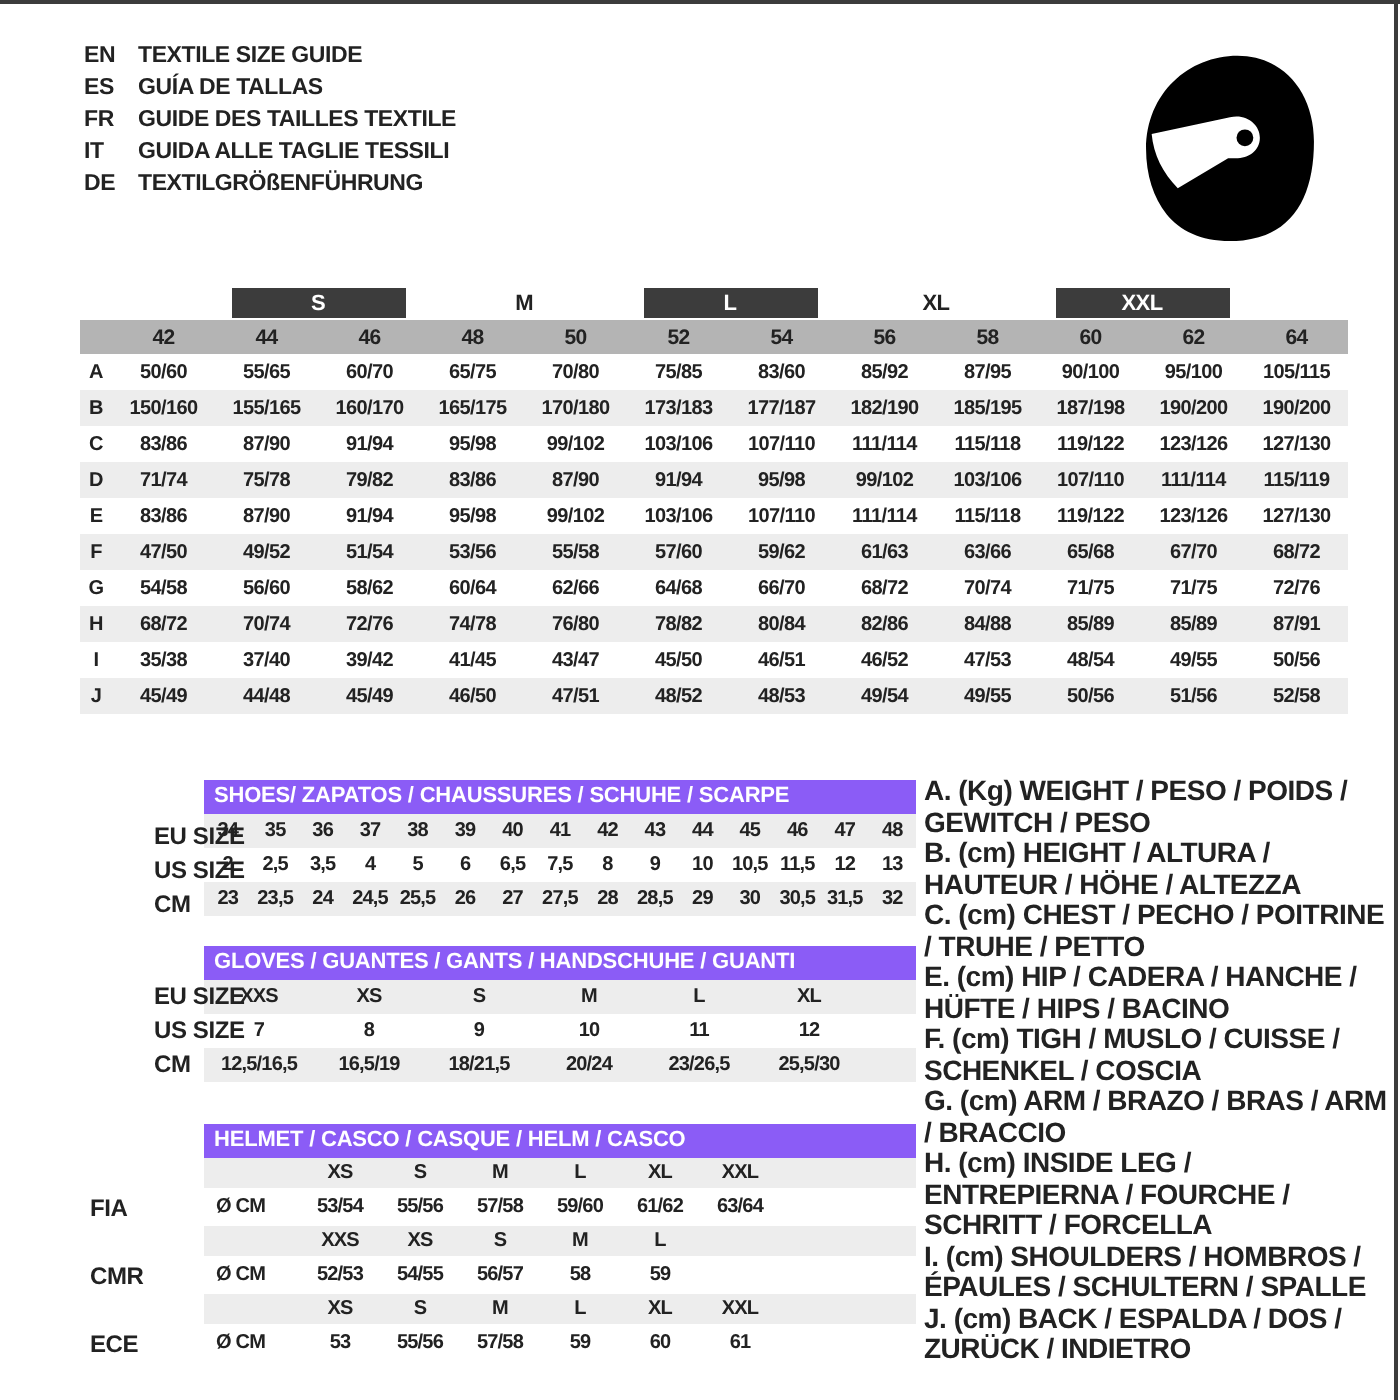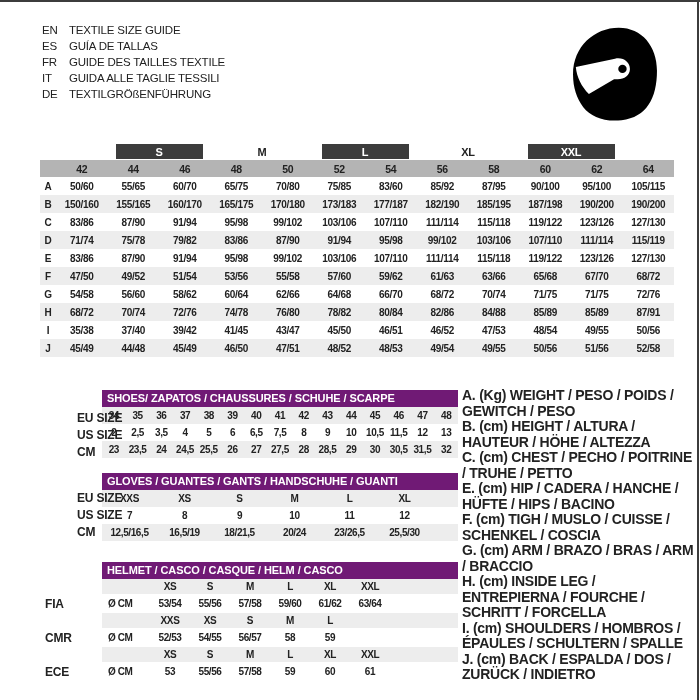--- a/index.html
+++ b/index.html
@@ -5,21 +5,21 @@
   html,body { margin:0; padding:0; background:#fff; }
   .page {
     position:relative; width:700px; height:700px; background:#ffffff;
     font-family:"Liberation Sans", sans-serif; color:#222222; overflow:hidden;
   }
   .frame-top { position:absolute; left:0; top:0; width:700px; height:2px; background:#3c3c3c; }
   .frame-right { position:absolute; right:1px; top:0; width:2px; height:700px; background:#3c3c3c; }
 
   
   .langs { position:absolute; left:42px; top:20px; }
-  .lang-row { display:flex; height:16px; align-items:flex-end; font-weight:400; font-size:11.5px; letter-spacing:-0.2px; white-space:nowrap; }
+  .lang-row { display:flex; height:16px; align-items:center; font-weight:700; font-size:11.5px; letter-spacing:-0.2px; white-space:nowrap; }
   .lang-code { width:27px; }
 
   
   .helmet-icon { position:absolute; left:568px; top:26px; width:94px; height:97px; }
   .helmet-icon svg { width:100%; height:100%; }
 
   
   .main-table {
     position:absolute; left:40px; top:143px; width:634px;
     display:grid; grid-template-columns:16px repeat(12,1fr);
@@ -27,21 +27,21 @@
     font-weight:700; font-size:10px;
   }
   .cell { display:flex; align-items:center; justify-content:center; letter-spacing:-0.3px; white-space:nowrap; }
   .size-band { background:#3c3c3c; color:#ffffff; font-size:11px; margin:1px 8px; }
   .size-plain { font-size:11px; color:#222222; }
   .num-band { background:#b4b4b4; font-size:10.5px; }
   .stripe { background:#ededed; }
 
   
   .subtable { position:absolute; left:102px; width:356px; }
-  .sub-header { height:17px; line-height:17px; background:#701a75; color:#ffffff; font-weight:700; font-size:11px; padding-left:5px; letter-spacing:-0.1px; white-space:nowrap; }
+  .sub-header { height:17px; line-height:17px; background:#8b5cf6; color:#ffffff; font-weight:700; font-size:11px; padding-left:5px; letter-spacing:-0.1px; white-space:nowrap; }
   .sub-row { display:grid; height:17px; align-items:center; }
   .rowstripe { background:#ededed; }
   .sub-cell { display:flex; align-items:center; justify-content:center; font-weight:700; font-size:10px; letter-spacing:-0.4px; white-space:nowrap; }
   .shoes-t .sub-row { grid-template-columns:repeat(15,1fr); }
   .gloves-t .sub-row { grid-template-columns:repeat(6,55px) 1fr; }
   .helmet-t .sub-row { grid-template-columns:48px repeat(6,40px) 1fr; }
   .h-size { height:15px; }
   .h-val { height:19px; }
   .label-cell { justify-content:flex-start; padding-left:6px; }
   .sub-label { position:absolute; font-weight:700; font-size:12px; letter-spacing:-0.2px; height:17px; line-height:17px; white-space:nowrap; }

